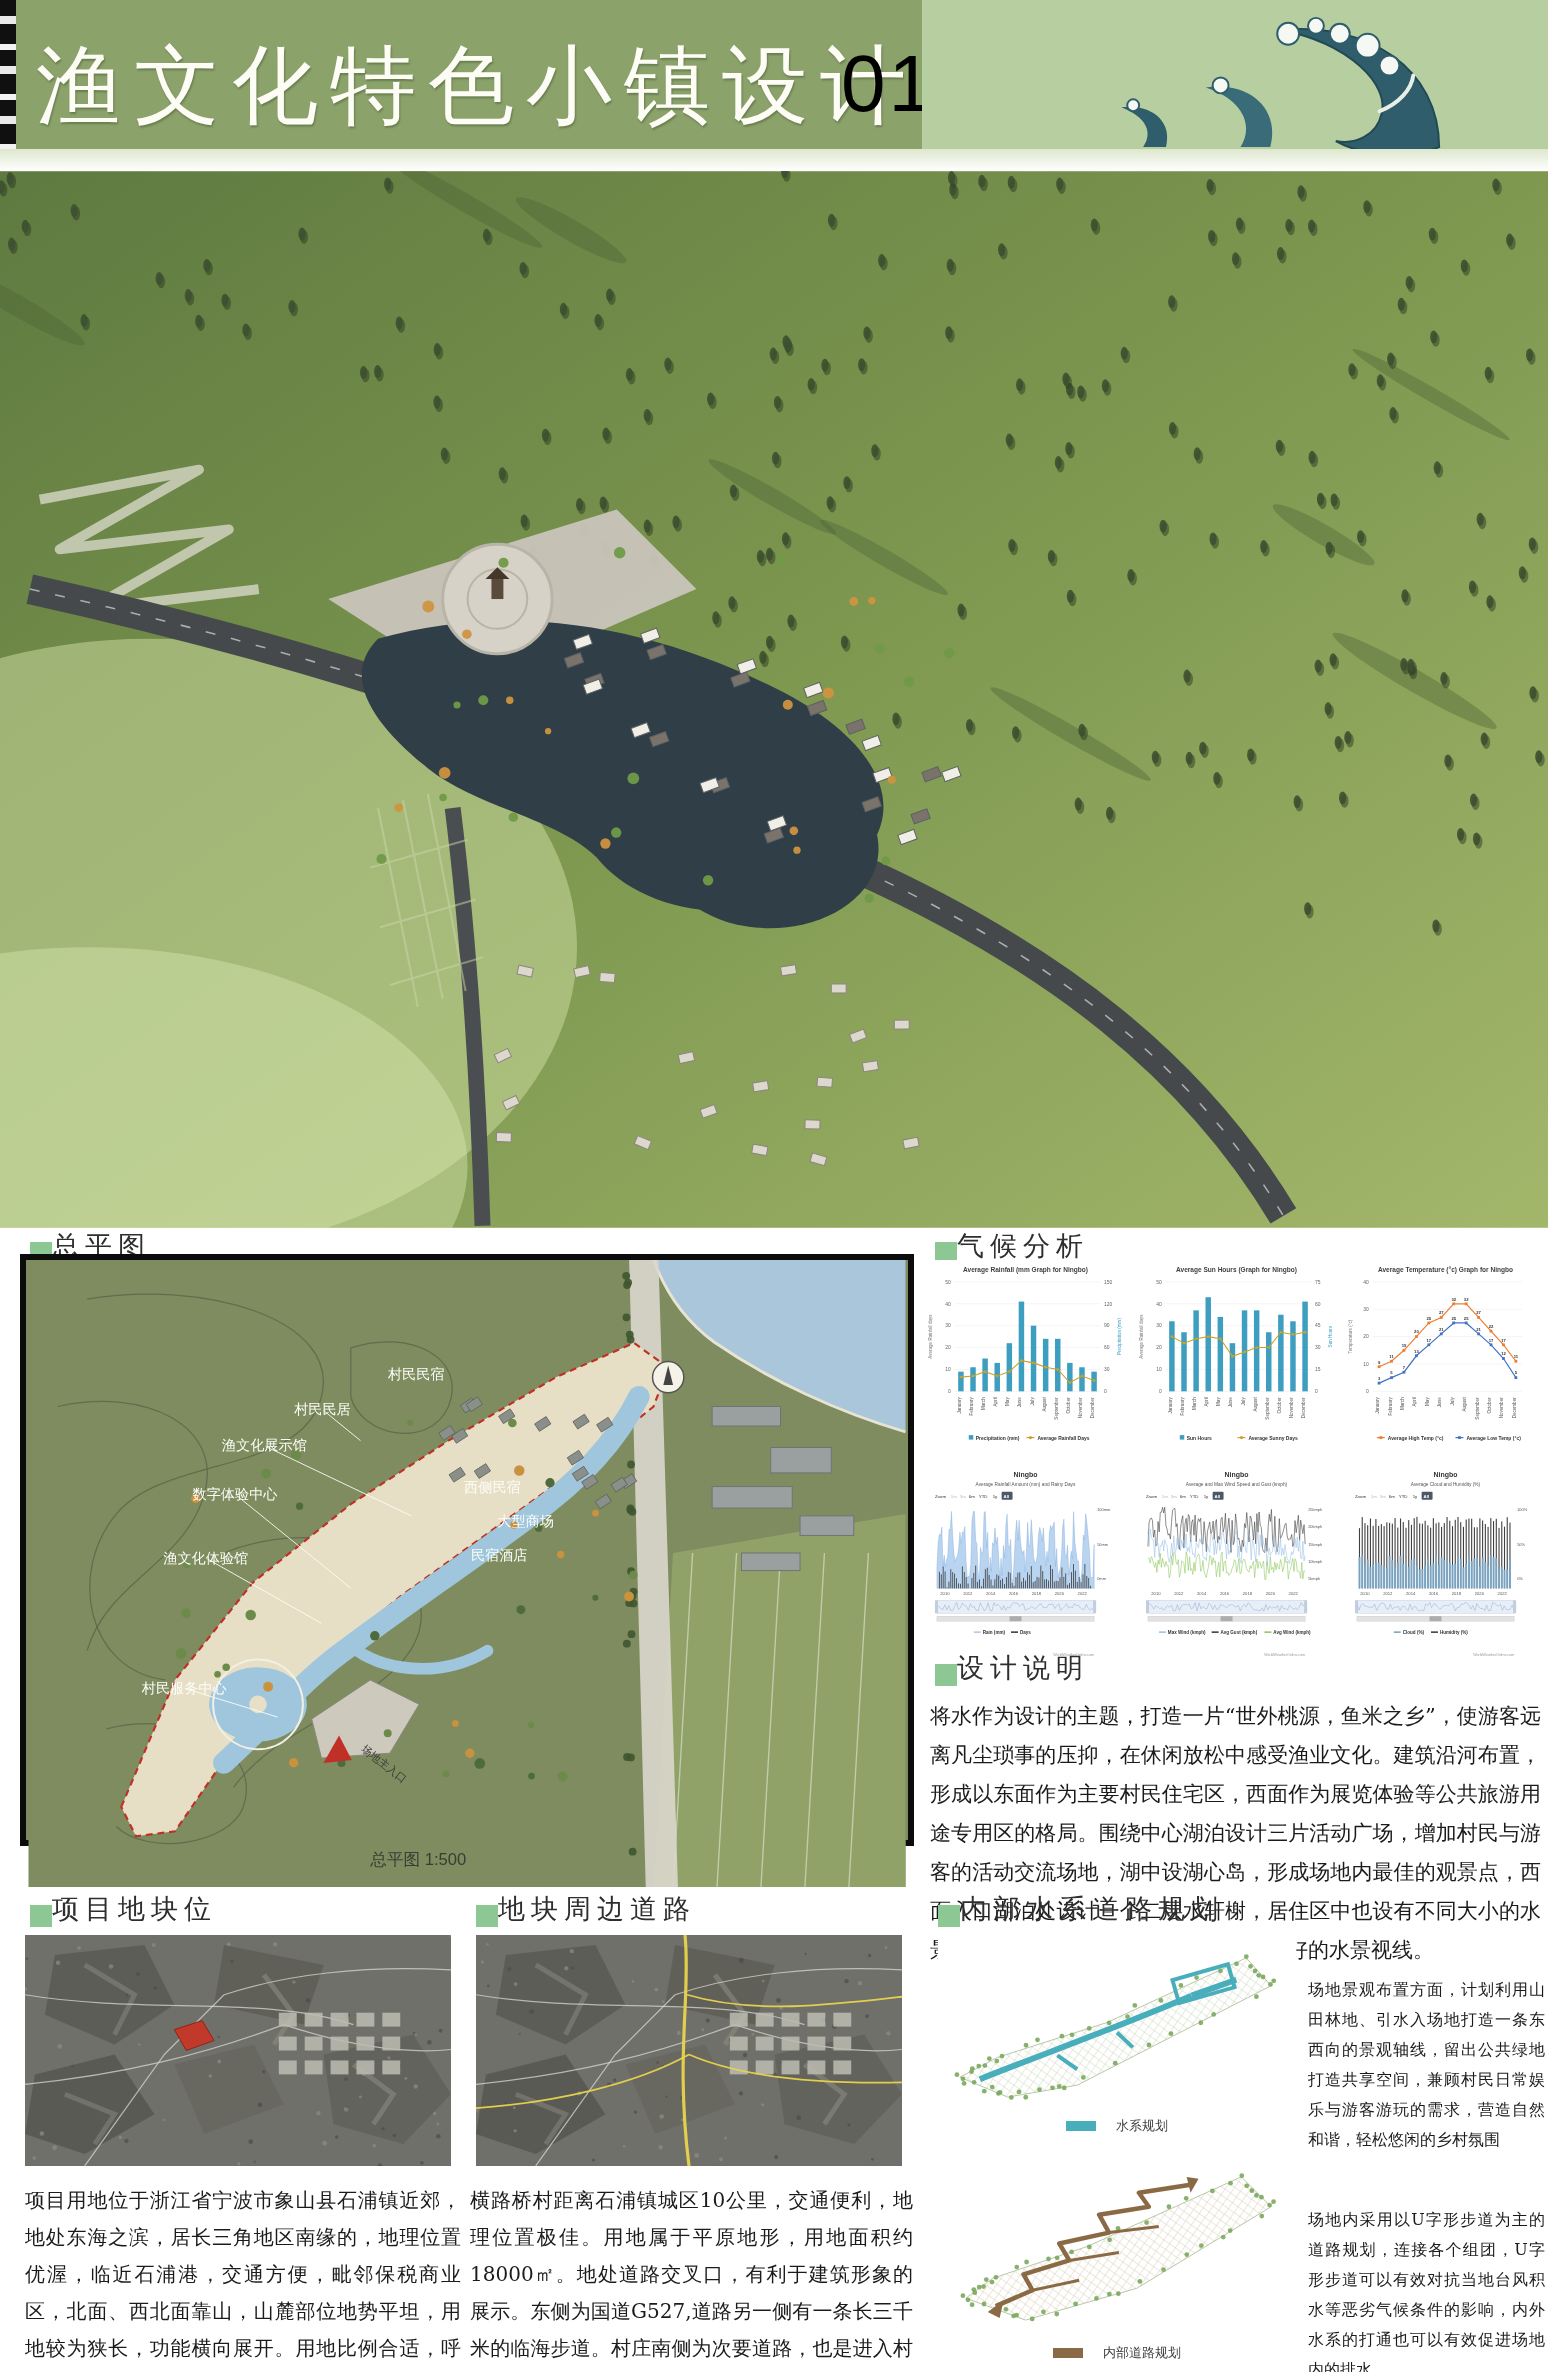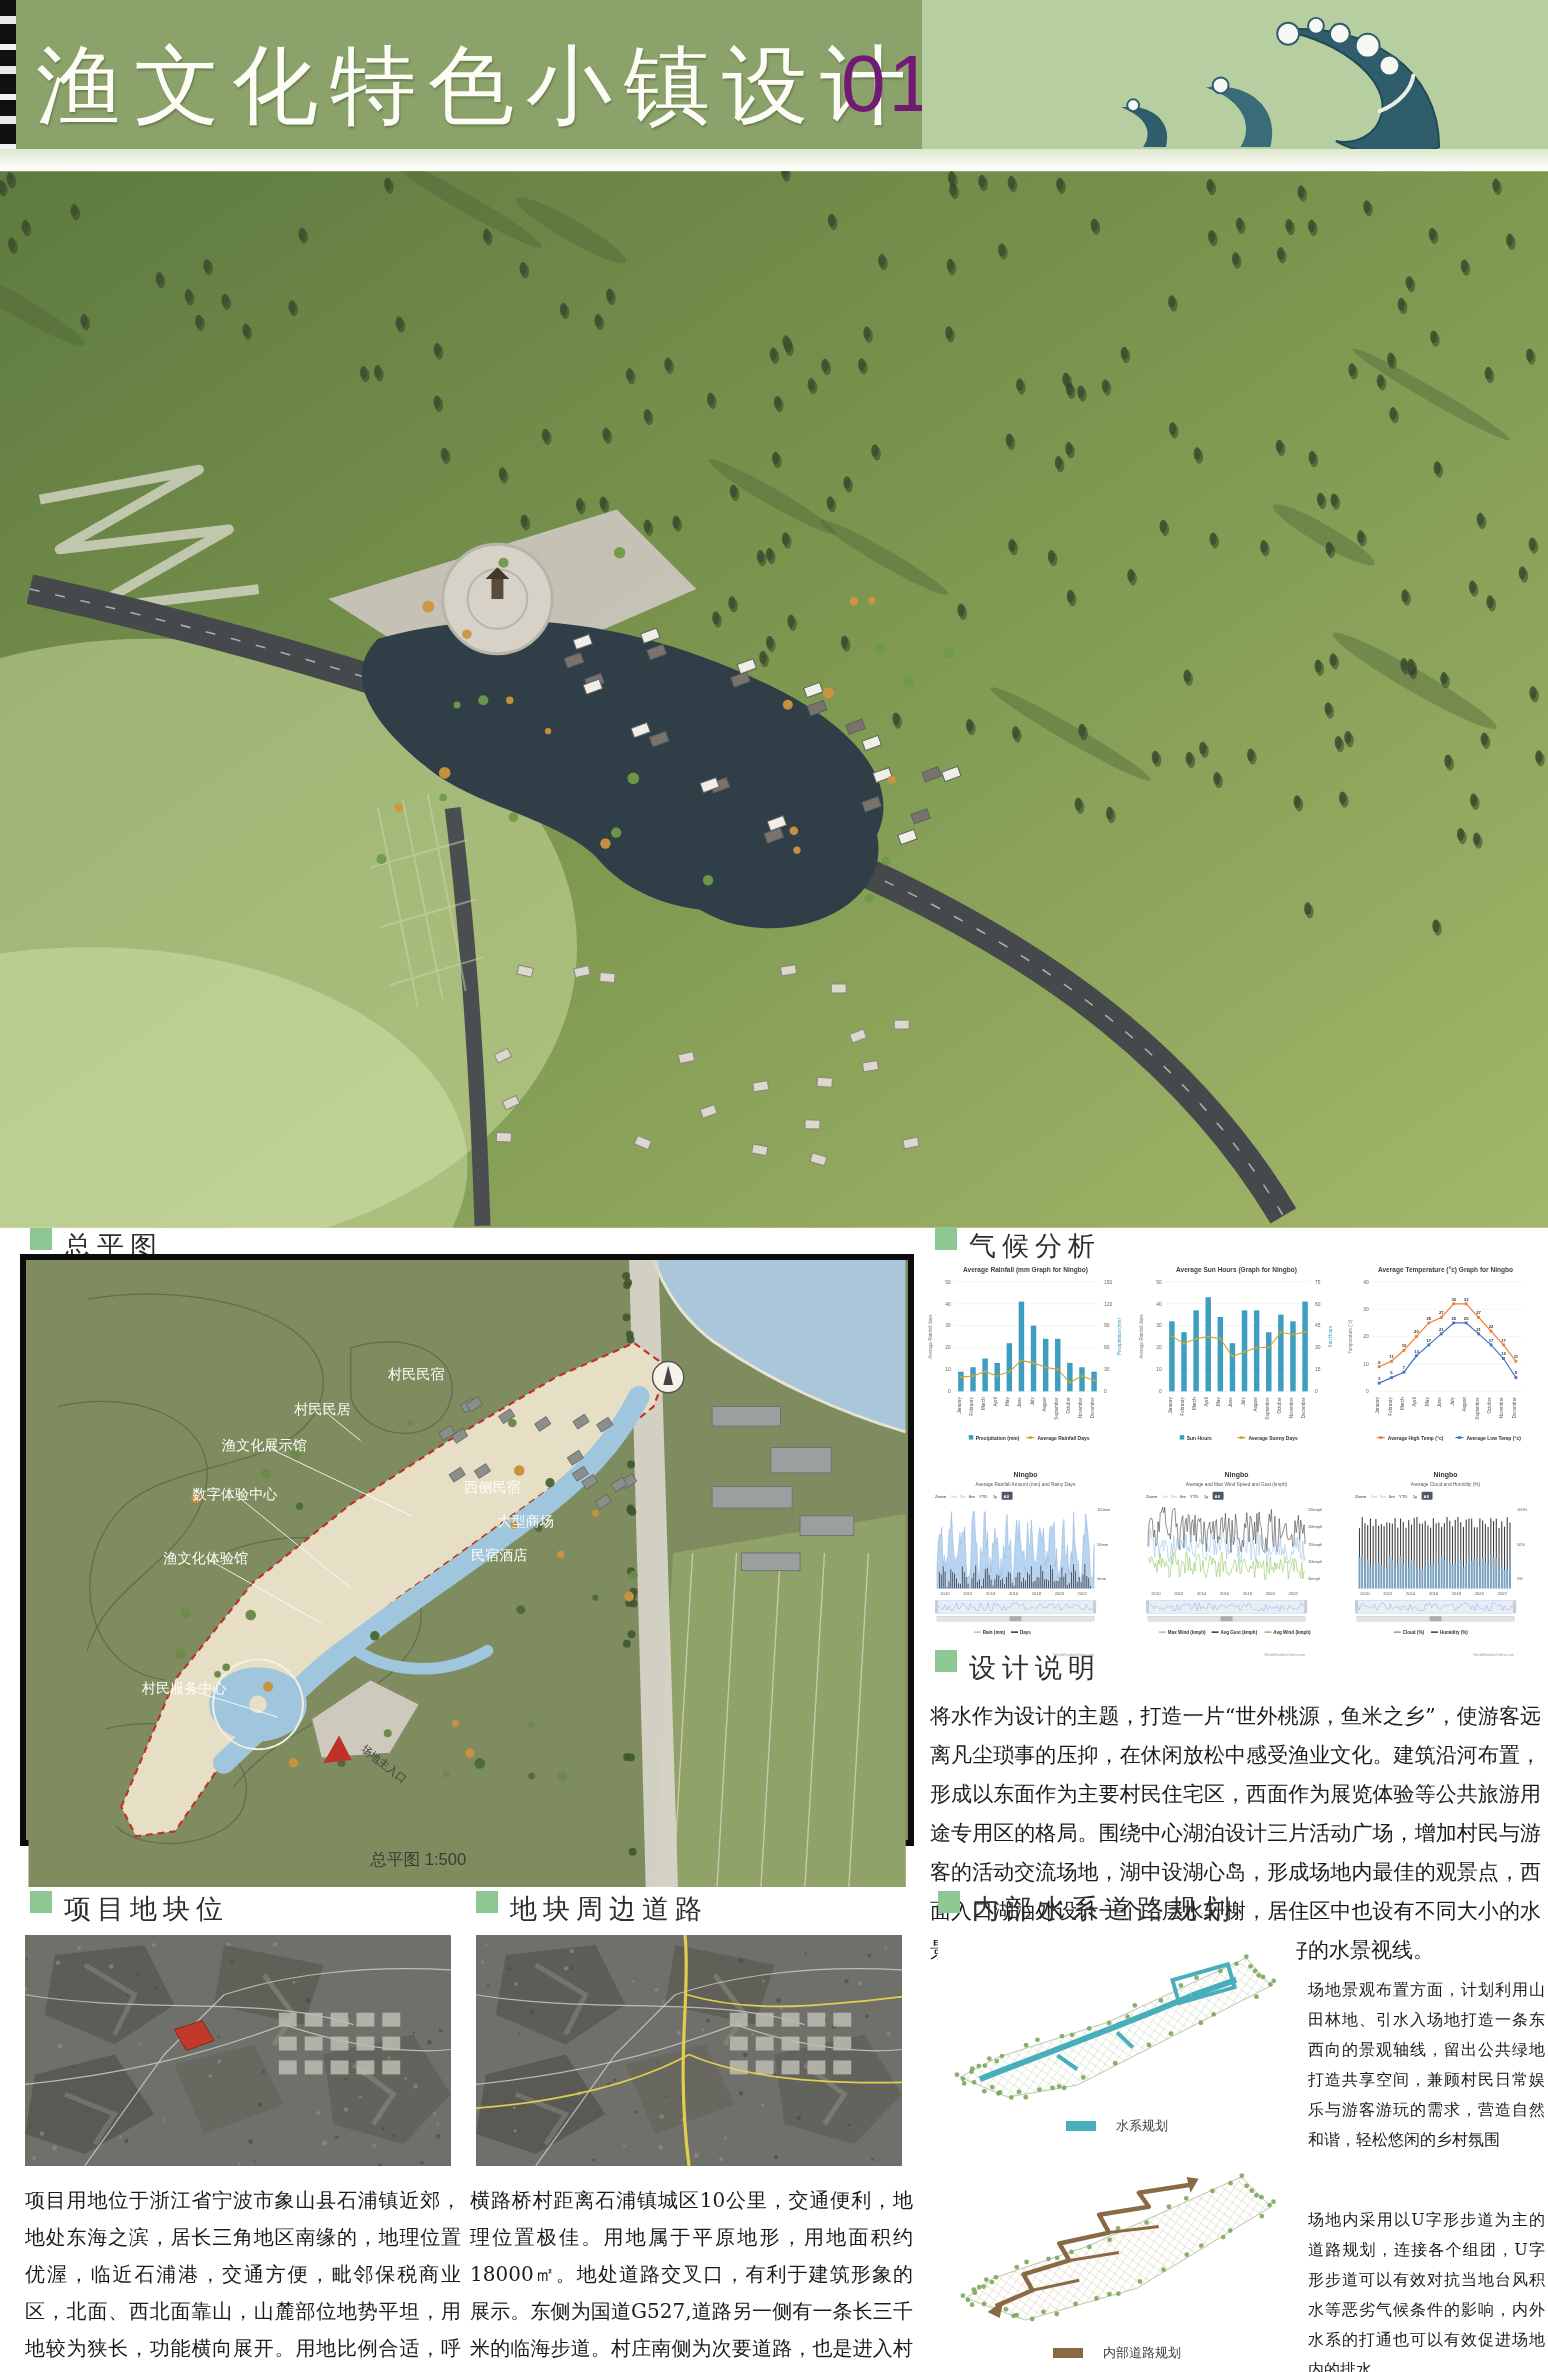--- a/index.html
+++ b/index.html
@@ -5,27 +5,27 @@
   html,body{margin:0;padding:0;background:#ffffff;}
   #poster{position:relative;width:1548px;height:2372px;background:#ffffff;overflow:hidden;
           font-family:"Liberation Sans",sans-serif;}
   .abs{position:absolute;}
   
   #header{left:0;top:0;width:1548px;height:149px;background:#8CA26B;}
   #hstrip{left:0;top:0;width:16px;height:149px;
           background:repeating-linear-gradient(180deg,#101010 0 16px,#e9e9e9 16px 24px,#101010 24px 40px,#101010 40px 44px,#f2f2f2 44px 50px);}
   #title{left:36px;top:28px;width:816px;font-family:"DejaVu Serif",serif;font-size:86px;
          color:#fdfdf6;letter-spacing:12px;white-space:nowrap;text-shadow:1px 2px 2px rgba(40,60,30,.35);}
-  #pagenum{left:841px;top:38px;font-size:80px;color:#701a75;font-weight:400;letter-spacing:3px;}
+  #pagenum{left:841px;top:38px;font-size:80px;color:#000000;font-weight:400;letter-spacing:3px;}
   #wavepanel{left:922px;top:0;width:626px;height:149px;background:#B7CFA0;}
   #gapstrip{left:0;top:149px;width:1548px;height:22px;background:linear-gradient(180deg,#dde7cd,#ffffff);}
   
   #aerial{left:0;top:171px;width:1548px;height:1057px;}
   
-  .sec{display:flex;align-items:flex-start;gap:12px;}
+  .sec{display:flex;align-items:flex-end;}
   .bullet{width:22px;height:22px;background:#8CC794;flex:0 0 auto;}
   .sec-t{font-family:"DejaVu Serif",serif;font-size:27px;color:#2e2e2e;letter-spacing:6px;white-space:nowrap;}
   
   #plan{left:20px;top:1254px;width:894px;height:592px;border:6px solid #0c0c0c;box-sizing:border-box;background:#7E8C5F;}
   
   .chartbox{height:199px;background:#fff;}
   
   .para{font-family:"DejaVu Serif",serif;color:#1b1b1b;text-align:justify;}
   #designtext{font-size:21px;line-height:39px;}
   .bottompara{font-size:20px;line-height:37px;}

